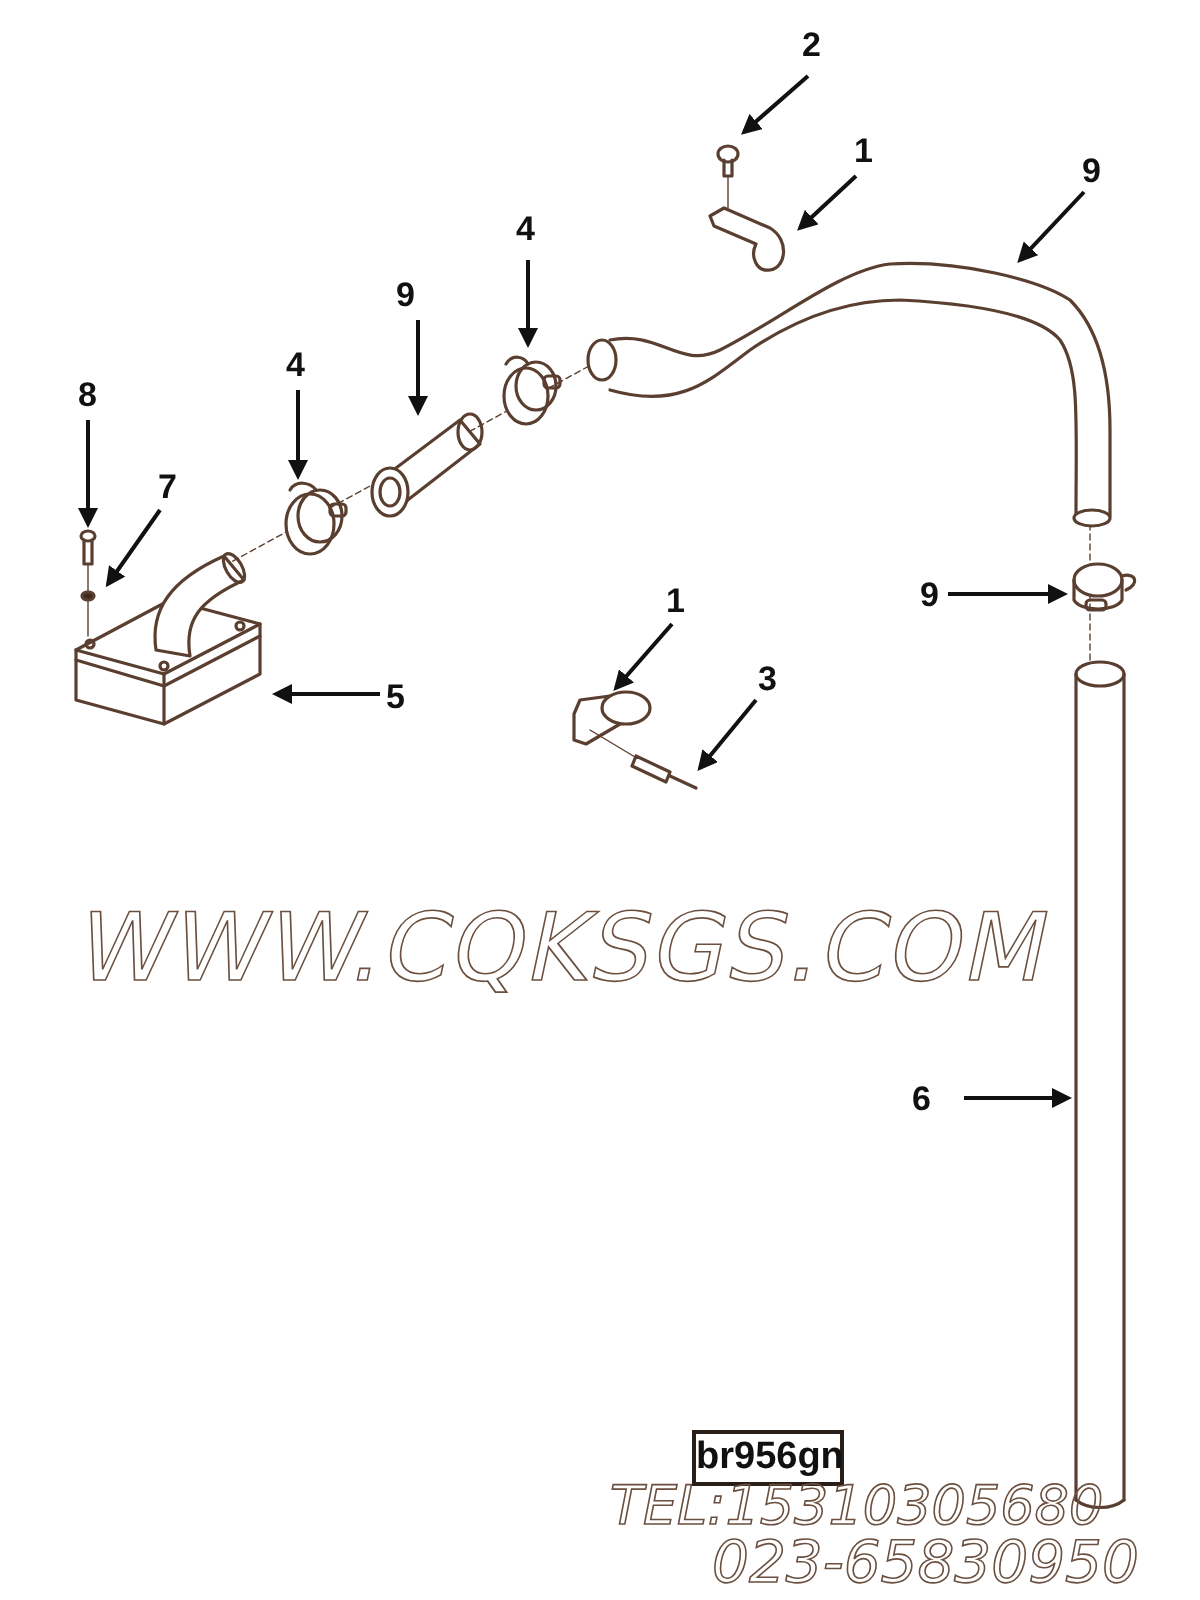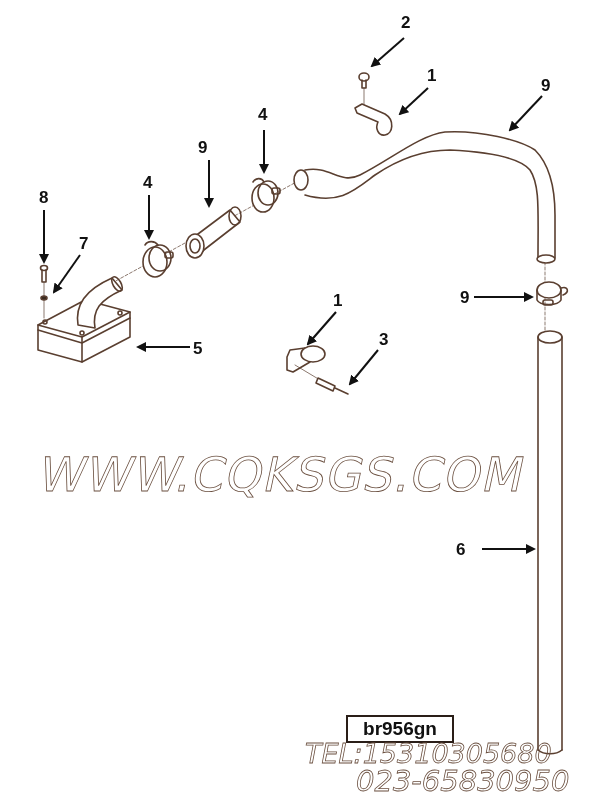--- a/index.html
+++ b/index.html
@@ -3,21 +3,21 @@
   <meta charset="utf-8">
   <style>
     html, body { margin: 0; padding: 0; background: #ffffff; }
     body { width: 600px; height: 800px; position: relative; overflow: hidden; font-family: "Liberation Sans", sans-serif; }
     #stage { position: absolute; left: 0; top: 0; width: 600px; height: 800px; }
     .callout { position: absolute; font-family: "Liberation Sans", sans-serif; font-weight: bold; font-size: 17px; color: #111; line-height: 1; }
     .watermark { position: absolute; font-family: "DejaVu Sans", sans-serif; font-style: italic; color: transparent; -webkit-text-stroke: 0.8px #6b5040; white-space: nowrap; }
     .wm-url { left: 40px; top: 447px; font-size: 47px; letter-spacing: 1px; font-style: normal; transform: skewX(-12deg); transform-origin: left; }
     .wm-tel { left: 305px; top: 738px; font-size: 27px; }
     .wm-phone { left: 356px; top: 764px; font-size: 29px; }
-    .figure-id { position: absolute; left: 346px; top: 715px; width: 108px; height: 28px; border: 2px solid #2a1e18; box-sizing: border-box; font-family: "Liberation Sans", sans-serif; font-weight: bold; font-size: 19px; color: #111; text-align: center; line-height: 24px; background: #fff; }
+    .figure-id { position: absolute; left: 346px; top: 715px; width: 76px; height: 28px; border: 2px solid #2a1e18; box-sizing: border-box; font-family: "Liberation Sans", sans-serif; font-weight: bold; font-size: 19px; color: #111; text-align: center; line-height: 24px; background: #fff; }
   </style>
 </head>
 <body>
 
 <div id="stage">
   <svg width="600" height="800" viewBox="0 0 600 800" xmlns="http://www.w3.org/2000/svg">
     <defs>
       <marker id="ah" markerWidth="10" markerHeight="10" refX="8" refY="5" orient="auto" markerUnits="userSpaceOnUse">
         <path d="M0,0 L10,5 L0,10 Z" fill="#111"></path>
       </marker>

